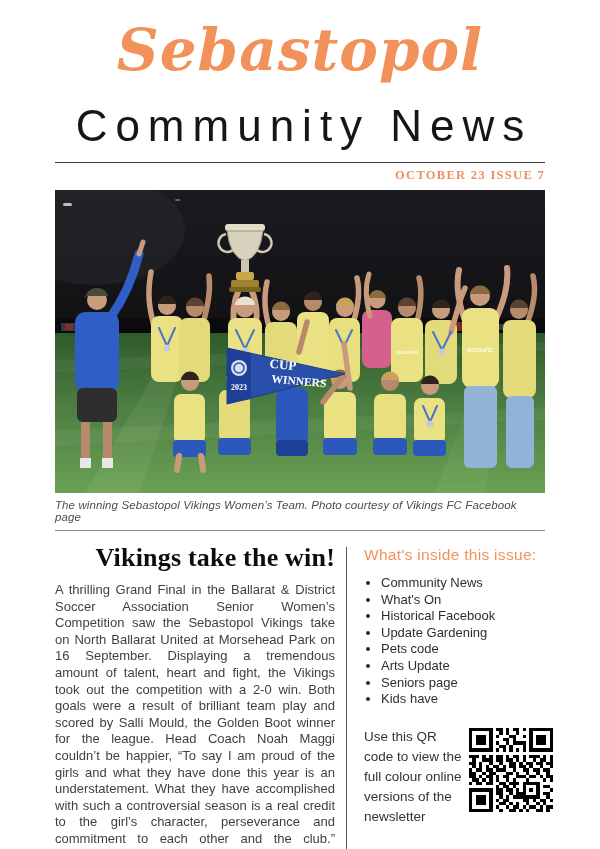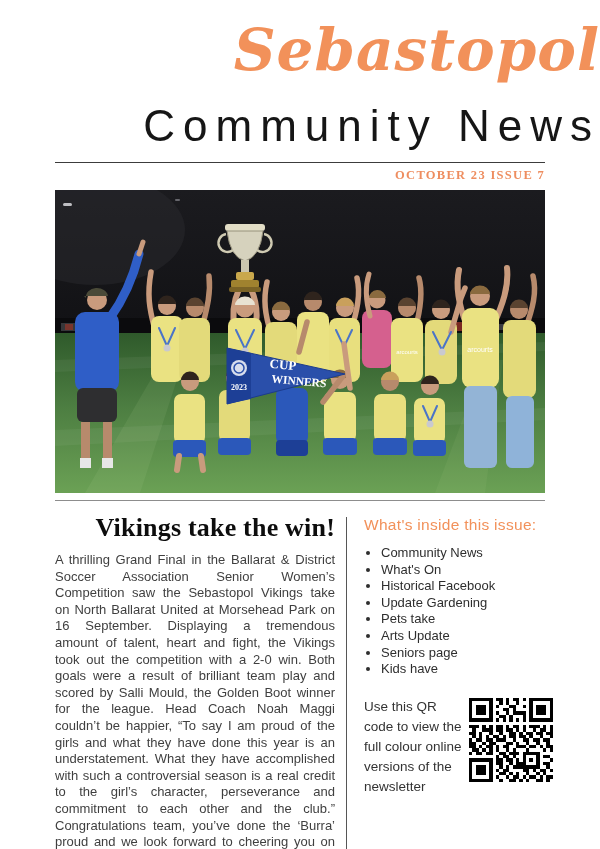--- a/index.html
+++ b/index.html
@@ -2,21 +2,21 @@
 <html><head>
 <meta charset="utf-8">
 <style>
   html,body{margin:0;padding:0;background:#e8e8e8;}
   .page{
     position:relative; width:600px; height:849px; margin:0 auto;
     background:#ffffff; overflow:hidden;
     font-family:"Liberation Sans", sans-serif; color:#3f3f3f;
   }
   
-  .masthead{ text-align:right; padding-top:2px; }
+  .masthead{ text-align:center; padding-top:2px; }
   .script-title{
     font-family:"DejaVu Serif", serif; font-style:italic; font-weight:bold;
     font-size:58px; line-height:96px; color:#F2915A; letter-spacing:1px;
   }
   .main-title{
     font-family:"Liberation Sans", sans-serif; font-weight:400;
     font-size:44px; line-height:52px; letter-spacing:8px; color:#161616;
     margin-top:2px; text-indent:8px;
   }
   .masthead-rule{ margin:10px 55px 0 55px; border:none; border-top:1.5px solid #3c3c3c; }
@@ -239,39 +239,40 @@
         <polygon points="172,158 196,163 196,209 172,214" fill="#1d3f96"></polygon>
         <circle cx="184" cy="178" r="8" fill="#e8ecf4" opacity=".92"></circle>
         <circle cx="184" cy="178" r="5" fill="none" stroke="#2a4faa" stroke-width="1.5"></circle>
         <text x="184" y="200" font-size="8" font-weight="bold" fill="#ffffff" text-anchor="middle" font-family="Liberation Serif, serif">2023</text>
         <text x="228" y="179" font-size="13" font-weight="bold" fill="#ffffff" text-anchor="middle" font-family="Liberation Serif, serif" transform="rotate(5 228 175)">CUP</text>
         <text x="244" y="195" font-size="11.5" font-weight="bold" fill="#ffffff" text-anchor="middle" font-family="Liberation Serif, serif" transform="rotate(5 244 191)">WINNERS</text>
       </g>
     </svg>
   </div>
 
+  <div class="photo-caption">The winning Sebastopol Vikings Women’s Team. Photo courtesy of Vikings FC Facebook page</div>
   <hr class="caption-rule">
 
   <div class="columns">
 
     <div class="article-col">
       <h2 class="headline">Vikings take the win!</h2>
       <p class="body-text">A thrilling Grand Final in the Ballarat &amp; District Soccer Association Senior Women’s Competition saw the Sebastopol Vikings take on North Ballarat United at Morsehead Park on 16 September. Displaying a tremendous amount of talent, heart and fight, the Vikings took out the competition with a 2-0 win. Both goals were a result of brilliant team play and scored by Salli Mould, the Golden Boot winner for the league. Head Coach Noah Maggi couldn’t be happier, “To say I am proud of the girls and what they have done this year is an understatement. What they have accomplished with such a controversial season is a real credit to the girl’s character, perseverance and commitment to each other and the club.” Congratulations team, you’ve done the ‘Burra’ proud and we look forward to cheering you on again in 2024!</p>
     </div>
 
     <div class="v-divider"></div>
 
     <div class="side-col">
       <div class="side-heading">What's inside this issue:</div>
       <ul class="toc">
         <li>Community News</li>
         <li>What's On</li>
         <li>Historical Facebook</li>
         <li>Update Gardening</li>
-        <li>Pets take</li>
+        <li>Pets code</li>
         <li>Arts Update</li>
         <li>Seniors page</li>
         <li>Kids have</li>
       </ul>
 
       <div class="qr-row">
         <div class="qr-text">Use this QR code to view the full colour online versions of the newsletter</div>
         <svg class="qr-box" viewBox="0 0 25 25" shape-rendering="crispEdges">
           <rect x="0" y="0" width="25" height="25" fill="#ffffff"></rect>
 

